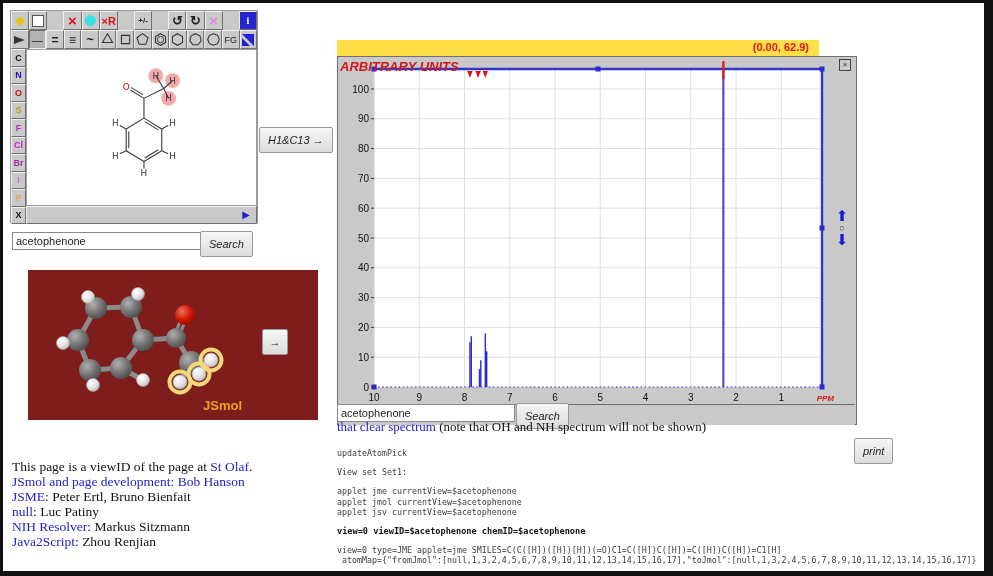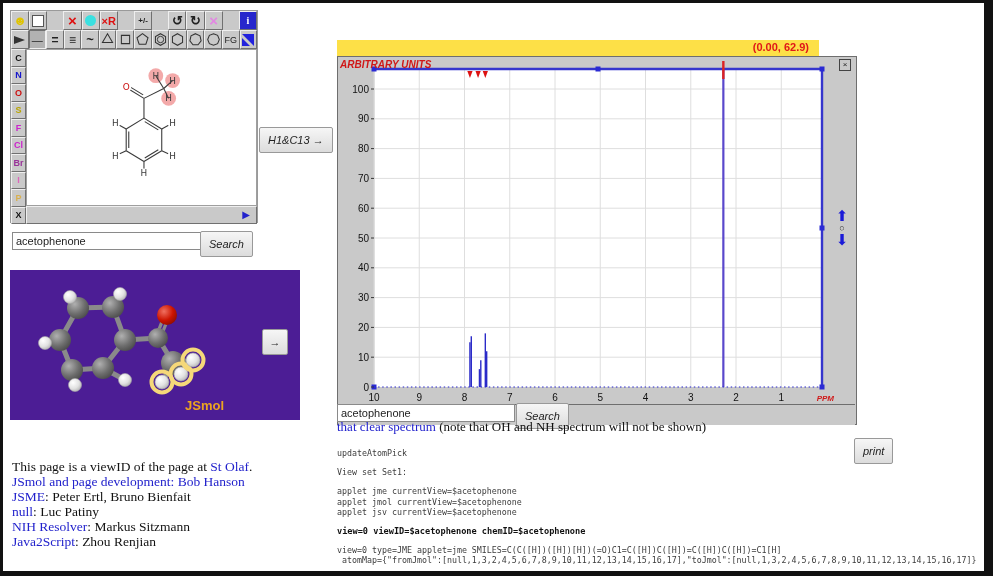--- a/index.html
+++ b/index.html
@@ -35,33 +35,33 @@
   .logo-box .t1{top:0;right:0;border-top:12px solid #2222dd;border-left:12px solid transparent;}
   .logo-box .t2{bottom:0;left:0;border-bottom:8px solid #2222dd;border-right:8px solid transparent;}
 
   
   .sysbtn{background:linear-gradient(#f6f6f6,#dcdcdc);border:1px solid #999;border-radius:2px;
           font-size:11px;padding:1px 8px;height:26px;color:#222;cursor:pointer;font-family:"Liberation Sans",sans-serif;font-style:italic;}
   .txtinput{border:1px solid #8a8a8a;height:14px;font-size:11px;padding:1px 3px;
             font-family:"Liberation Sans",sans-serif;color:#222;}
 
   
-  #jsmol-view{left:10px;top:270px;width:290px;height:150px;background:#4c1d95;text-align:center;}
+  #jsmol-view{left:28px;top:270px;width:290px;height:150px;background:#7f1d1d;text-align:center;}
   #jsmol-label{position:absolute;left:175px;top:128px;color:#ecא420;}
   #jsmol-label{color:#eca420;font-weight:bold;font-size:13px;}
 
   
   #credits{left:12px;top:459px;font-family:"Liberation Serif",serif;font-size:13.5px;line-height:15.1px;color:#111;}
   .lnk{color:#2222cc;cursor:pointer;}
 
   
   #jsv{left:337px;top:8px;width:482px;height:384px;background:#fde047;margin-top:32px;}
   #jsv-panel{position:absolute;left:0;top:16px;width:518px;height:367px;border:1px solid #6e6e6e;background:#c9c9c9;box-sizing:content-box;}
   #jsv-coords{position:absolute;top:1px;right:10px;color:#e01818;font-weight:bold;font-size:11px;}
-  #jsv-units{position:absolute;left:3px;top:19px;color:#d01818;font-weight:bold;font-style:italic;font-size:10px;}
+  #jsv-units{position:absolute;left:3px;top:19px;color:#d01818;font-weight:bold;font-style:italic;font-size:13px;}
   #jsv-svg{position:absolute;left:0;top:0;}
   #jsv-close{position:absolute;left:502px;top:19px;width:10px;height:10px;border:1px solid #444;background:#c9c9c9;
              font-size:8px;line-height:10px;text-align:center;color:#222;cursor:pointer;}
   #jsv-arrows{position:absolute;left:494px;top:169px;width:22px;text-align:center;color:#1a1ad8;cursor:pointer;}
   #jsv-arrows .ar{font-size:15px;line-height:14px;display:block;}
   #jsv-arrows .ci{font-size:9px;line-height:10px;color:#333;display:block;}
   #jsv-status{position:absolute;left:1px;top:364px;width:513px;height:18px;border-top:1px solid #6e6e6e;
               background:#c9c9c9;font-family:"Liberation Serif",serif;font-size:14px;color:#111;padding:2px 0 0 4px;}
 
   

